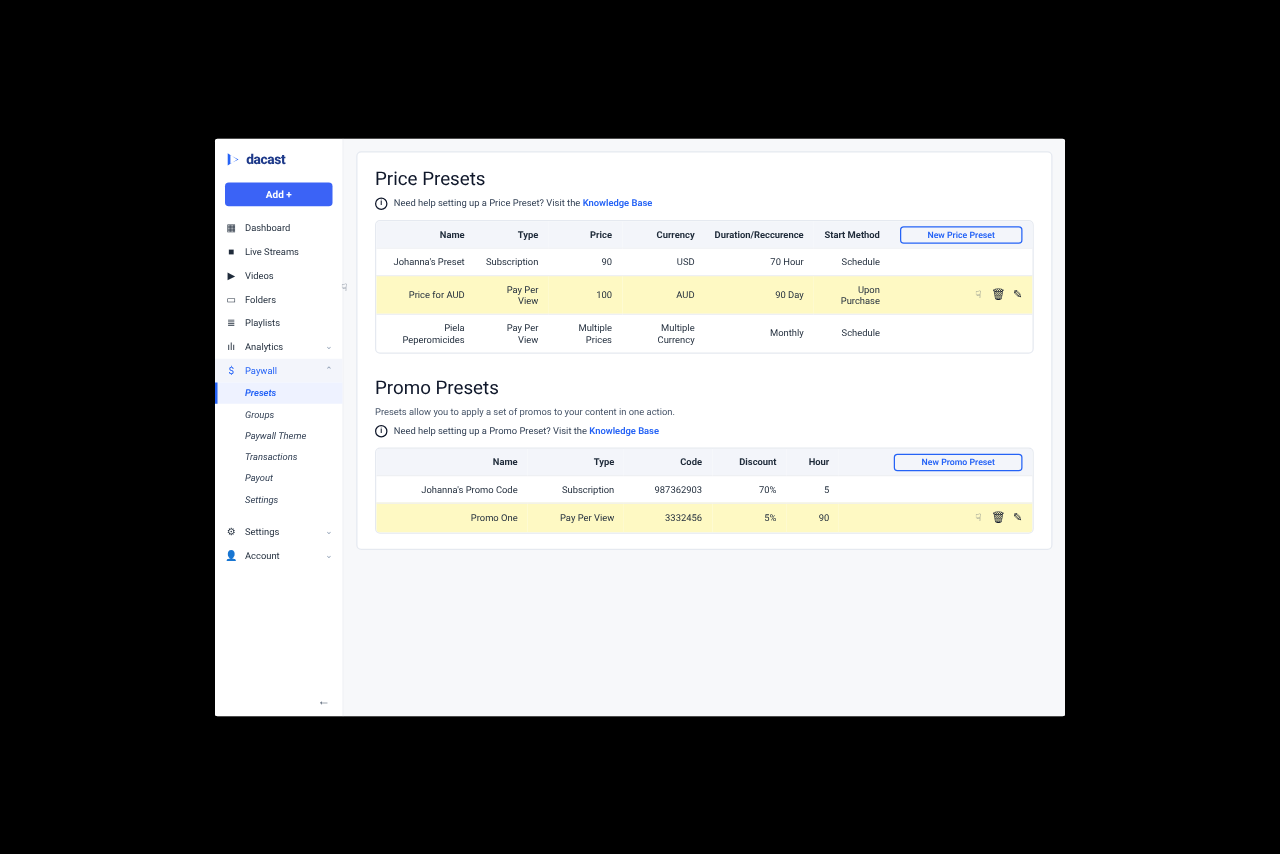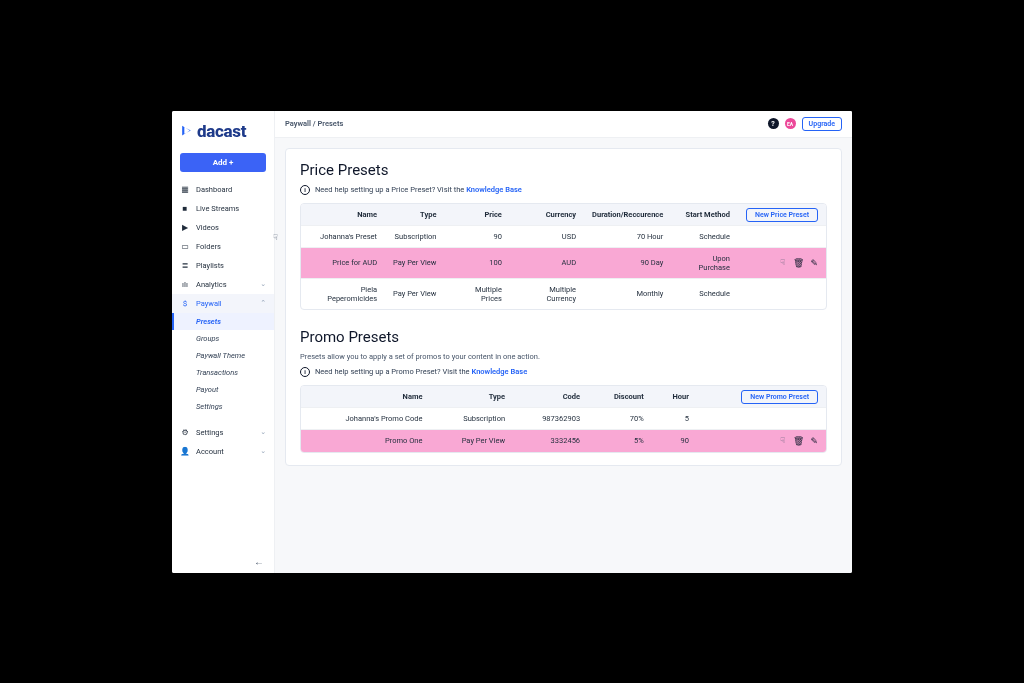--- a/index.html
+++ b/index.html
@@ -33,21 +33,21 @@
     display: flex;
     align-items: center;
     gap: 4px;
     padding: 10px 8px 8px 8px;
   }
   .logo-mark {
     width: 13px; height: 13px;
     color: #2563f6;
   }
   .logo-text {
-    font-size: 17px;
+    font-size: 11px;
     font-weight: 800;
     color: #1e3a8a;
     letter-spacing: -0.3px;
   }
   .add-btn {
     margin: 4px 8px 8px 8px;
     background: #3b63f6;
     color: #fff;
     text-align: center;
     padding: 5px 0;
@@ -197,26 +197,26 @@
   table { width: 100%; border-collapse: collapse; }
   thead tr { background: #f3f5fa; }
   th, td {
     text-align: right;
     padding: 6px 8px;
     font-size: 7.5px;
     border-bottom: 1px solid #eef0f3;
   }
   th { font-weight: 700; color: #1f2b3a; }
   tbody tr:last-child td { border-bottom: none; }
-  tbody tr.hovered { background: #f9a8d4; }
+  tbody tr.hovered { background: #fef9c3; }
   .new-btn {
     border: 1px solid #2563f6;
     color: #2563f6;
     border-radius: 3px;
-    padding: 2px 8px;
+    padding: 2px 21px;
     font-size: 7px;
     font-weight: 600;
     cursor: pointer;
     white-space: nowrap;
   }
   .row-actions {
     display: flex;
     gap: 6px;
     justify-content: flex-end;
     align-items: center;
@@ -308,29 +308,20 @@
       </div>
     </nav>
 
     <div class="sidebar-spacer"></div>
     <div class="collapse-btn">
       <span>←</span>
     </div>
   </aside>
 
   <section class="main">
-    <div class="topbar">
-      <span class="breadcrumb">Paywall / Presets</span>
-      <span class="topbar-spacer"></span>
-      <div class="top-icons">
-        <span class="help-icon">?</span>
-        <span class="avatar">EA</span>
-        <span class="upgrade-btn">Upgrade</span>
-      </div>
-    </div>
 
     <div class="content">
       <div class="card">
 
         <div class="section-title">Price Presets</div>
         <div class="help-line">
           <span class="info-icon">i</span>
           <span>
             <span>Need help setting up a Price Preset? Visit the </span>
             <span class="kb-link">Knowledge Base</span>

